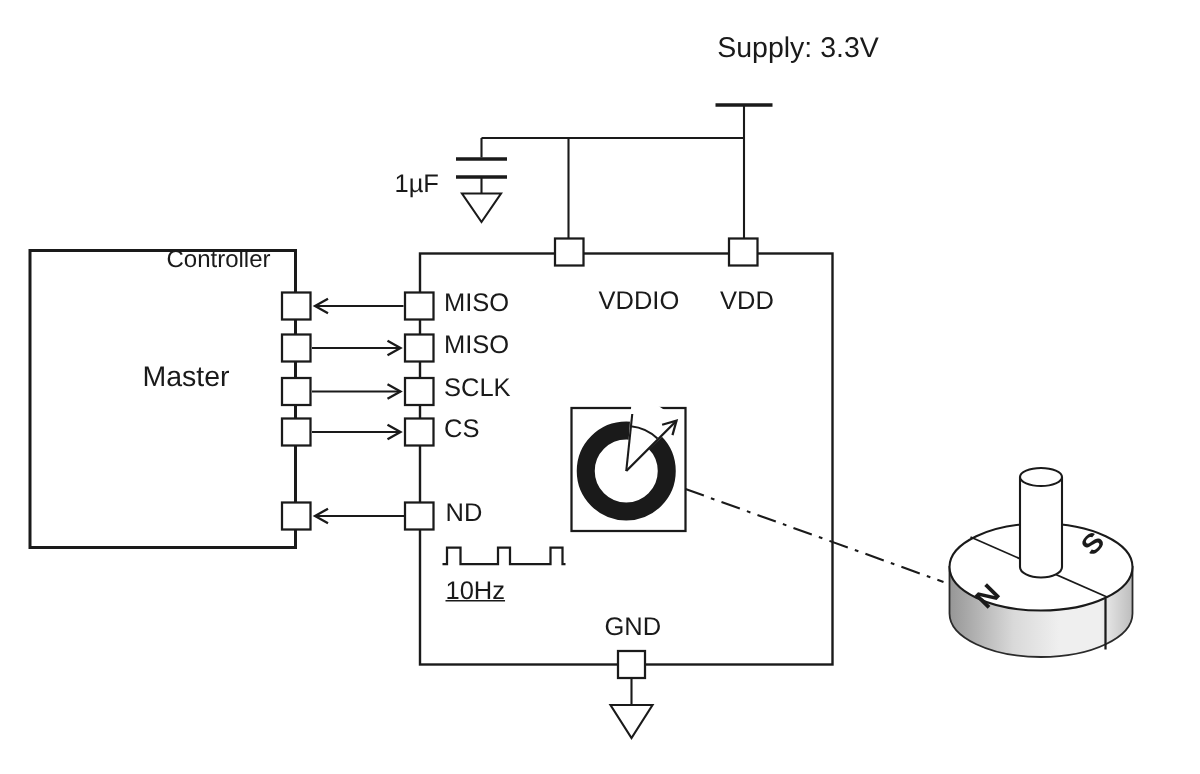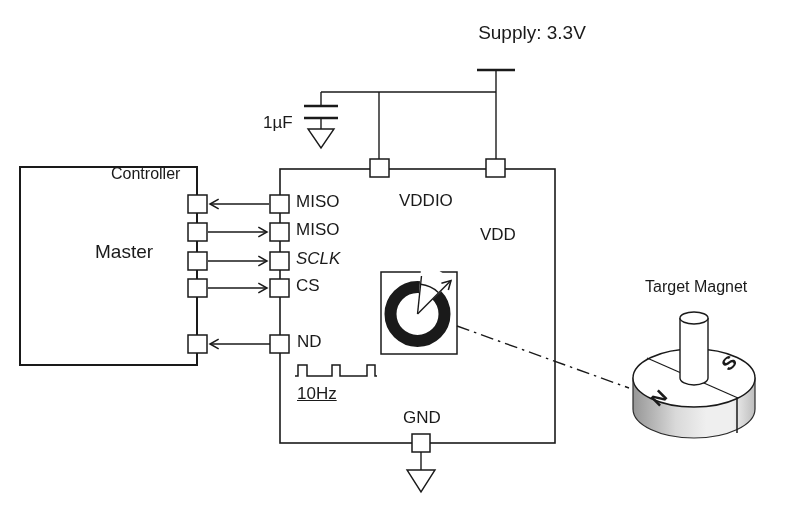--- a/index.html
+++ b/index.html
@@ -16,25 +16,25 @@
   .ring{stroke:var(--stroke,#1a1a1a);fill:none;}
   .pole{fill:var(--stroke,#1a1a1a);font-family:"Liberation Sans",sans-serif;
         font-weight:bold;font-size:20px;text-anchor:middle;}
   .lbl-supply{left:392px;top:22px;width:280px;text-align:center;font-size:19px;line-height:22px;}
   .lbl-cap{left:263px;top:100px;font-size:17px;margin-top:13px;}
   .lbl-controller{left:95px;top:165px;font-size:16px;margin-left:16px;}
   .lbl-spi1{left:92px;top:221px;font-size:16px;}
   .lbl-spi2{left:95px;top:241px;font-size:19px;}
   .lbl-miso{left:296px;top:192px;font-size:17px;text-align:right;}
   .lbl-mosi{left:296px;top:220px;font-size:17px;}
-  .lbl-sclk{left:296px;top:249px;font-size:17px;font-style:italic;}
+  .lbl-sclk{left:296px;top:249px;font-size:17px;}
   .lbl-cs{left:296px;top:276px;font-size:17px;}
   .lbl-nd{left:297px;top:332px;font-size:17px;}
   .lbl-vddio{left:362px;top:191px;font-size:17px;margin-left:37px;}
-  .lbl-vdd{left:480px;top:191px;font-size:17px;margin-top:34px;}
+  .lbl-vdd{left:480px;top:191px;font-size:17px;}
   .lbl-10hz{left:297px;top:384px;font-size:17px;text-decoration:underline;}
   .lbl-gnd{left:403px;top:408px;font-size:17px;}
   .lbl-magnet{left:645px;top:278px;font-size:16px;}
 </style>
 </head>
 <body>
 
 <div class="stage">
 
   <svg width="800" height="516" viewBox="0 0 800 516">
@@ -146,14 +146,13 @@
   <div class="lbl lbl-sclk">SCLK</div>
   <div class="lbl lbl-cs">CS</div>
   <div class="lbl lbl-nd">ND</div>
 
   <div class="lbl lbl-vddio">VDDIO</div>
   <div class="lbl lbl-vdd">VDD</div>
 
   <div class="lbl lbl-10hz">10Hz</div>
   <div class="lbl lbl-gnd">GND</div>
 
-  <div class="lbl lbl-magnet">Target Magnet</div>
 </div>
 
 </body></html>

